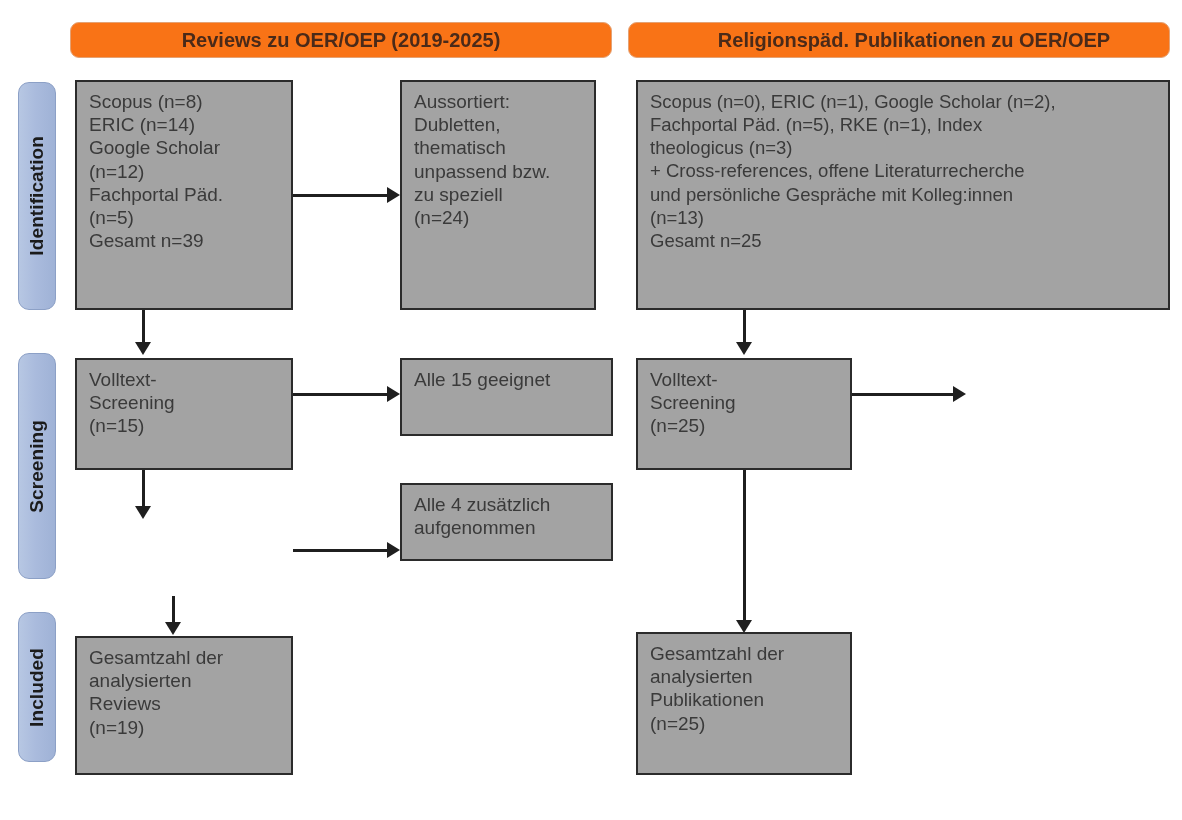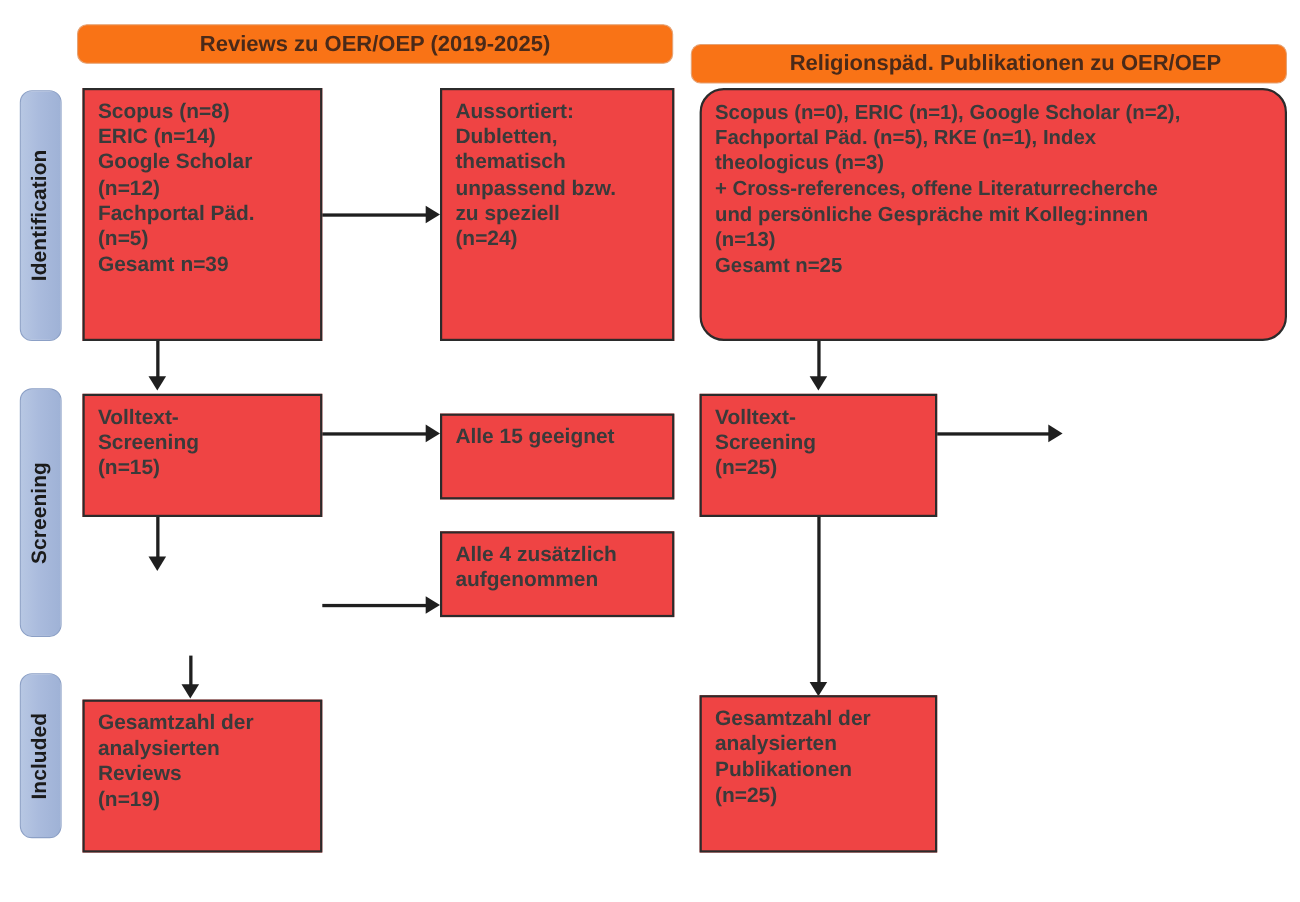--- a/index.html
+++ b/index.html
@@ -49,30 +49,29 @@
     justify-content: center;
     font-size: 20px;
     font-weight: bold;
     color: #4a2a19;
     white-space: nowrap;
   }
 
   
   .box {
     position: absolute;
-    background: #ef4444;
+    background: #a3a3a3;
     border: 2.5px solid #2b2b2b;
     box-sizing: border-box;
     padding: 8px 10px 6px 12px;
     font-size: 19px;
     line-height: 1.22;
     color: #3a3a3a;
     white-space: pre-line;
     overflow: hidden;
-    font-weight: bold;
   }
   .box.small-text {
     font-size: 18.5px;
     line-height: 1.25;
   }
 
   
   .vline {
     position: absolute;
     background: #1f1f1f;
@@ -112,48 +111,48 @@
   <div class="stage-pill" style="left:18px; top:353px; width:38px; height:226px;">
     <span class="stage-text">Screening</span>
   </div>
 
   <div class="stage-pill" style="left:18px; top:612px; width:38px; height:150px;">
     <span class="stage-text">Included</span>
   </div>
 
   <div class="col-header" style="left:70px; top:22px; width:542px; height:36px;">Reviews zu OER/OEP (2019-2025)</div>
 
-  <div class="col-header" style="left:628px; top:40px; width:542px; height:36px;padding-left:30px;">Religionspäd. Publikationen zu OER/OEP</div>
+  <div class="col-header" style="left:628px; top:22px; width:542px; height:36px;padding-left:30px;">Religionspäd. Publikationen zu OER/OEP</div>
 
   <div class="box" style="left:75px; top:80px; width:218px; height:230px;">Scopus (n=8)
 ERIC (n=14)
 Google Scholar
 (n=12)
 Fachportal Päd.
 (n=5)
 Gesamt n=39</div>
 
-  <div class="box" style="left:400px; top:80px; width:213px; height:230px;">Aussortiert:
+  <div class="box" style="left:400px; top:80px; width:196px; height:230px;">Aussortiert:
 Dubletten,
 thematisch
 unpassend bzw.
 zu speziell
 (n=24)</div>
 
   <div class="hline" style="left:293px; top:194px; width:96px;"></div>
   <div class="arrow-right" style="left:387px; top:187px;"></div>
 
   <div class="vline" style="left:142px; top:310px; height:33px;"></div>
   <div class="arrow-down" style="left:135px; top:342px;"></div>
 
   <div class="box" style="left:75px; top:358px; width:218px; height:112px;">Volltext-
 Screening
 (n=15)</div>
 
-  <div class="box" style="left:400px; top:358px; width:213px; height:78px;margin-top:18px;">Alle 15 geeignet</div>
+  <div class="box" style="left:400px; top:358px; width:213px; height:78px;">Alle 15 geeignet</div>
 
   <div class="hline" style="left:293px; top:393px; width:96px;"></div>
   <div class="arrow-right" style="left:387px; top:386px;"></div>
 
   <div class="vline" style="left:142px; top:470px; height:39px;"></div>
   <div class="arrow-down" style="left:135px; top:506px;"></div>
 
 
   <div class="box" style="left:400px; top:483px; width:213px; height:78px;">Alle 4 zusätzlich
 aufgenommen</div>
@@ -162,21 +161,21 @@
   <div class="arrow-right" style="left:387px; top:542px;"></div>
 
   <div class="vline" style="left:172px; top:596px; height:28px;"></div>
   <div class="arrow-down" style="left:165px; top:622px;"></div>
 
   <div class="box" style="left:75px; top:636px; width:218px; height:139px;">Gesamtzahl der
 analysierten
 Reviews
 (n=19)</div>
 
-  <div class="box small-text" style="left:636px; top:80px; width:534px; height:230px;border-radius:22px;">Scopus (n=0), ERIC (n=1), Google Scholar (n=2),
+  <div class="box small-text" style="left:636px; top:80px; width:534px; height:230px;">Scopus (n=0), ERIC (n=1), Google Scholar (n=2),
 Fachportal Päd. (n=5), RKE (n=1), Index
 theologicus (n=3)
 + Cross-references, offene Literaturrecherche
 und persönliche Gespräche mit Kolleg:innen
 (n=13)
 Gesamt n=25</div>
 
   <div class="vline" style="left:743px; top:310px; height:33px;"></div>
   <div class="arrow-down" style="left:736px; top:342px;"></div>
 

